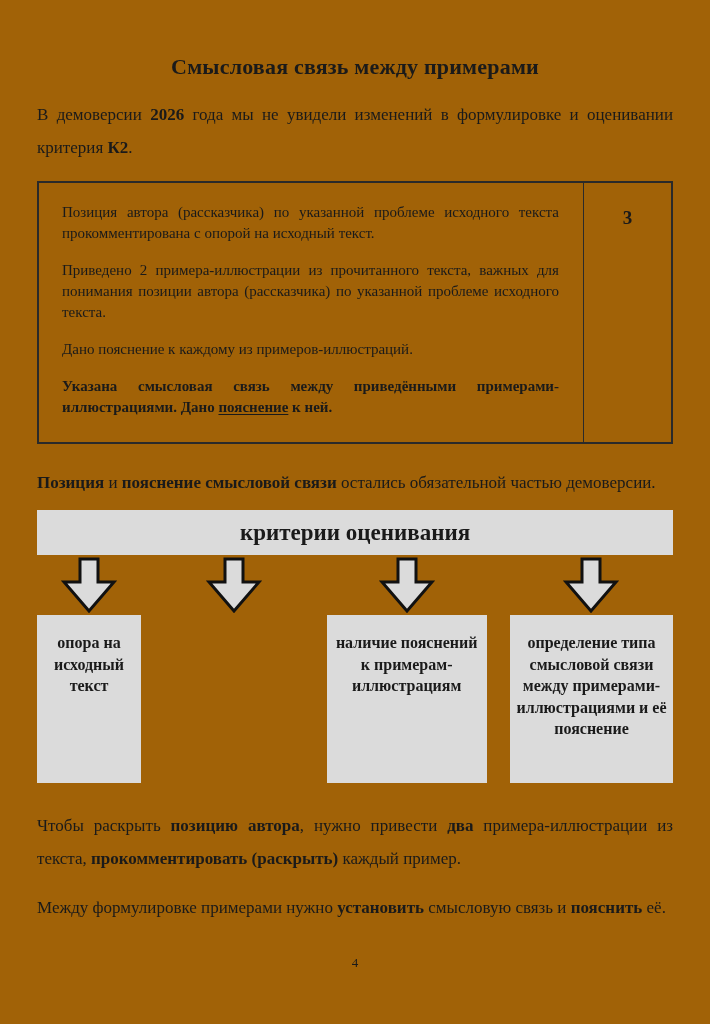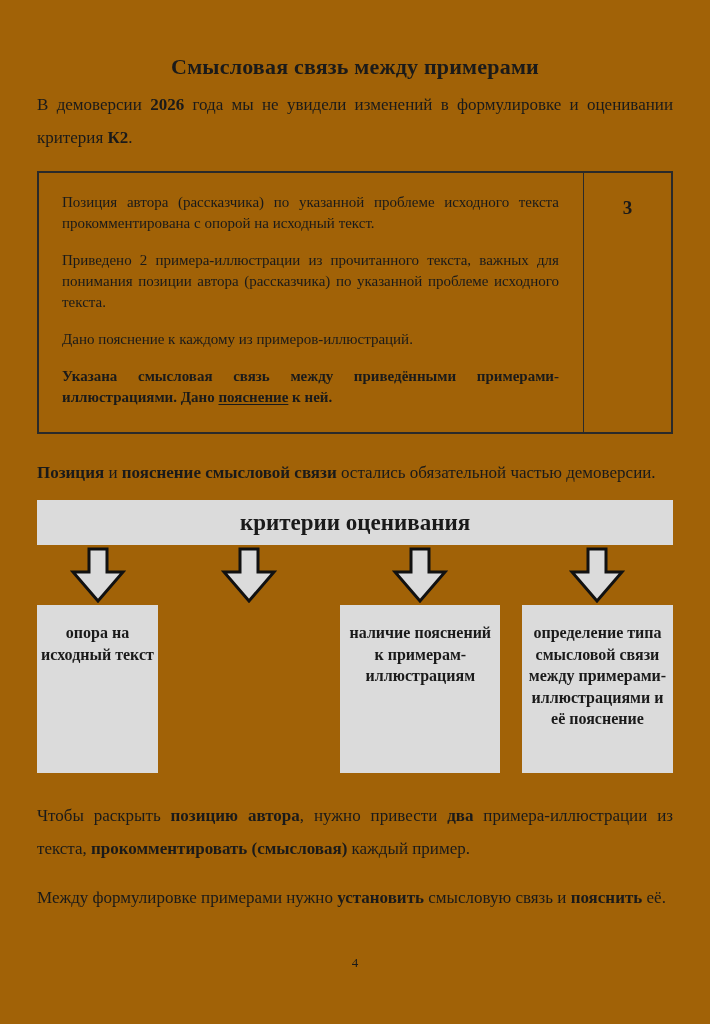--- a/index.html
+++ b/index.html
@@ -14,21 +14,21 @@
   }
   .content{padding:0 37px;}
   h1.title{
     margin:54px 0 0 0;text-align:center;
     font-size:22px;font-weight:bold;letter-spacing:.2px;
   }
   p.body-text{
     margin:0;font-size:17px;line-height:33px;
     text-align:justify;
   }
-  p.intro{margin-top:8px;}
+  p.intro{margin-top:18px;}
   table.criteria{
     width:100%;margin-top:17px;border-collapse:collapse;
     border:2px solid #2a2a2a;
   }
   table.criteria td{border:1px solid #2a2a2a;vertical-align:top;}
   td.desc-cell{padding:3px 8px 8px 7px;}
   td.desc-cell p{
     margin:16px;font-size:15px;line-height:21px;text-align:justify;
   }
   td.desc-cell p.crit-bold{font-weight:bold;}
@@ -38,24 +38,24 @@
   }
   p.note{margin-top:22px;}
   .diagram{margin-top:11px;}
   .banner{
     height:45px;background:var(--panel-gray);
     display:flex;align-items:center;justify-content:center;
     font-weight:bold;font-size:23px;
   }
   .columns{display:flex;justify-content:space-between;margin-top:2px;}
   .col{display:flex;flex-direction:column;align-items:center;}
-  .col1{width:121px;}
+  .col1{width:104px;}
   .col2{width:139px;}
   .col3{width:160px;}
-  .col4{width:151px;}
+  .col4{width:163px;}
   .arrow-svg{display:block;margin:0 auto;}
   .arrow-svg polygon{
     fill:var(--panel-gray);stroke:#111;stroke-width:3;stroke-linejoin:miter;
   }
   .crit-box{
     margin-top:2px;width:100%;min-height:168px;box-sizing:border-box;
     background:var(--panel-gray);
     text-align:center;font-weight:bold;font-size:16px;line-height:21.5px;
     padding:17px 3px 0 3px;
   }
@@ -123,19 +123,19 @@
         <div class="col col4">
           <svg class="arrow-svg" width="56" height="56" viewBox="0 0 56 56">
             <polygon points="19,2 37,2 37,25 53,25 28,54 3,25 19,25"></polygon>
           </svg>
           <div class="crit-box">определение типа смысловой связи между примерами-иллюстрациями и её пояснение</div>
         </div>
 
       </div>
     </div>
 
-    <p class="body-text summary1"><span>Чтобы раскрыть </span><b>позицию автора</b><span>, нужно привести </span><b>два</b><span> примера-иллюстрации из текста, </span><b>прокомментировать (смысловая)</b><span> каждый пример.</span></p>
+    <p class="body-text summary1"><span>Чтобы раскрыть </span><b>позицию автора</b><span>, нужно привести </span><b>два</b><span> примера-иллюстрации из текста, </span><b>прокомментировать (раскрыть)</b><span> каждый пример.</span></p>
     <p class="body-text summary2"><span>Между формулировке примерами нужно </span><b>установить</b><span> смысловую связь и </span><b>пояснить</b><span> её.</span></p>
 
   </div>
 
   <div class="page-number">4</div>
 </div>
 
 </body></html>

